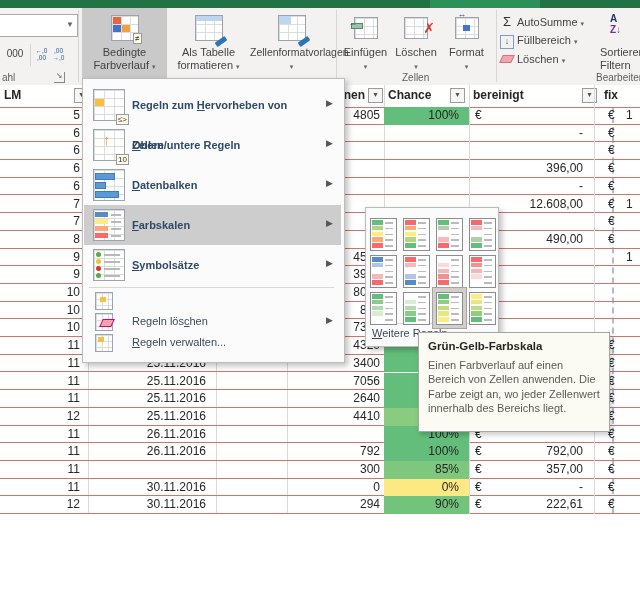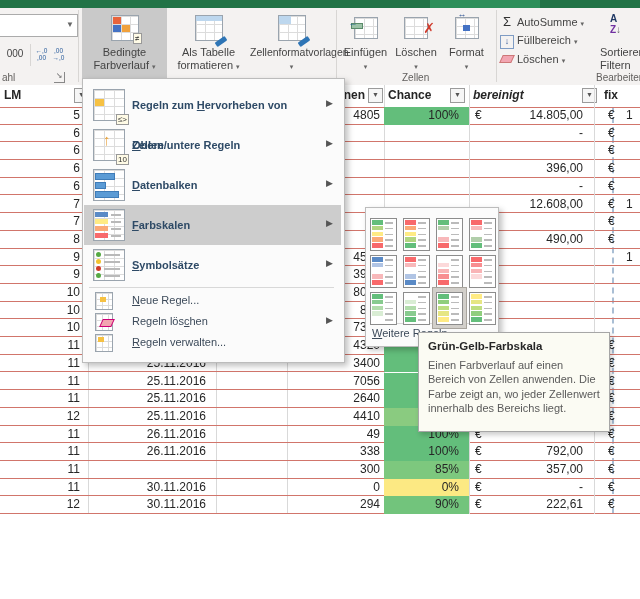--- a/index.html
+++ b/index.html
@@ -204,36 +204,35 @@
     <div class="gline" style="left:88px;"></div>
     <div class="gline" style="left:216px;"></div>
     <div class="gline" style="left:287px;"></div>
     <div class="gline" style="left:384px;"></div>
     <div class="gline over" style="left:469px;"></div>
     <div class="gline over" style="left:594px;"></div>
     <div class="thead">
       <span style="left:4px;">LM</span>
       <span style="left:287px;width:78px;text-align:right;display:block;">nen</span>
       <span style="left:388px;">Chance</span>
-      <span style="left:473px;font-style:italic;">bereinigt</span>
+      <span style="left:473px;">bereinigt</span>
       <span style="left:604px;">fix</span>
       <span class="fbtn" style="left:74px;">▼</span>
       <span class="fbtn" style="left:368px;">▼</span>
       <span class="fbtn" style="left:450px;">▼</span>
       <span class="fbtn" style="left:582px;">▼</span>
     </div>
     <div id="rows-host">
         <div class="trow" style="top: 22px;">
           <span class="c-chancebg" style="background:#63be7b"></span>
           <span class="c-lm">5</span>
           <span class="c-date"></span>
           <span class="c-val">4805</span>
           <span class="c-chance">100%</span>
           <span class="c-eur">€</span>
-          <span class="c-ber">14.805,00</span>
           <span class="c-feur">€</span>
           <span class="c-fval">1</span>
         </div>
         <div class="trow" style="top: 39.7px;">
           <span class="c-chancebg" style="background:"></span>
           <span class="c-lm">6</span>
           <span class="c-date"></span>
           <span class="c-val"></span>
           <span class="c-chance"></span>
           <span class="c-eur"></span>
@@ -412,31 +411,30 @@
           <span class="c-chance">80%</span>
           <span class="c-eur">€</span>
           <span class="c-ber">3.528,00</span>
           <span class="c-feur">€</span>
           <span class="c-fval"></span>
         </div>
         <div class="trow" style="top: 340.6px;">
           <span class="c-chancebg" style="background:#63be7b"></span>
           <span class="c-lm">11</span>
           <span class="c-date">26.11.2016</span>
-          <span class="c-val">49</span>
           <span class="c-chance">100%</span>
           <span class="c-eur">€</span>
           <span class="c-feur">€</span>
           <span class="c-fval"></span>
         </div>
         <div class="trow" style="top: 358.3px;">
           <span class="c-chancebg" style="background:#63be7b"></span>
           <span class="c-lm">11</span>
           <span class="c-date">26.11.2016</span>
-          <span class="c-val">338</span>
+          <span class="c-val">792</span>
           <span class="c-chance">100%</span>
           <span class="c-eur">€</span>
           <span class="c-ber">792,00</span>
           <span class="c-feur">€</span>
           <span class="c-fval"></span>
         </div>
         <div class="trow" style="top: 376px;">
           <span class="c-chancebg" style="background:#7dc87e"></span>
           <span class="c-lm">11</span>
           <span class="c-val">300</span>
@@ -523,21 +521,20 @@
           <span class="dash" style="top:25px;left:10px;width:16px;"></span>
         </span>
         <span class="lbl"><u>S</u>ymbolsätze</span>
         <span class="sub">▶</span>
       </div>
       <div class="msep" style="top: 208px;"></div>
       <div class="mitem small" style="top: 211px;">
         <span class="sicon">
           <span class="gi-cell" style="left:4px;top:4px;width:6px;height:5px;background:#f6c143;"></span>
         </span>
-        <span class="lbl"><u>N</u>eue Regel...</span>
       </div>
       <div class="mitem small" style="top: 232px;">
         <span class="sicon">
           <span class="gi-cell" style="left:5px;top:5px;width:10px;height:6px;background:#f2a5b1;border:1px solid #c07;transform:skewX(-25deg);"></span>
         </span>
         <span class="lbl">Regeln lös<u>c</u>hen</span>
         <span class="sub">▶</span>
       </div>
       <div class="mitem small" style="top: 253px;">
         <span class="sicon">

